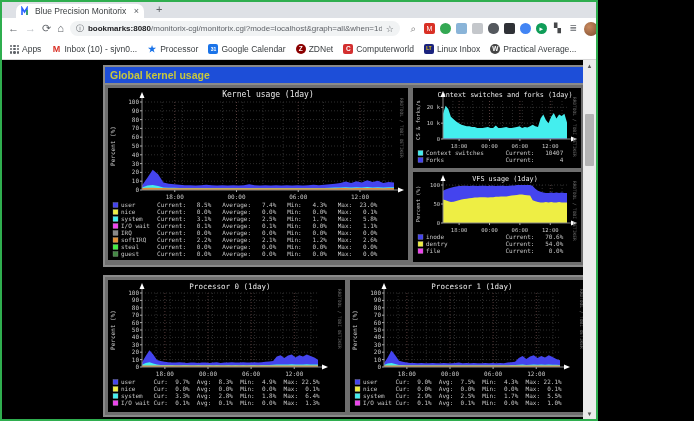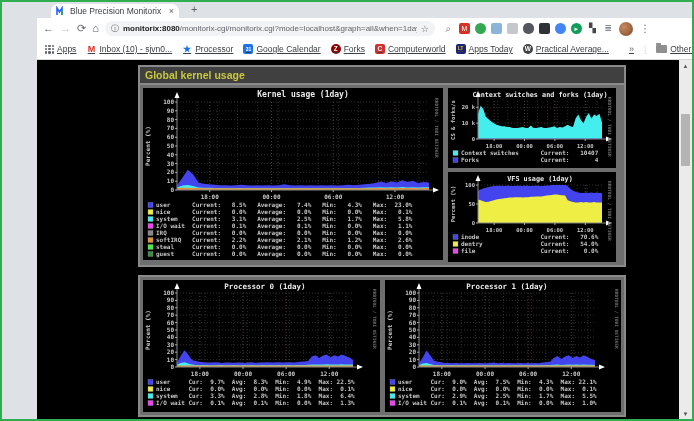--- a/index.html
+++ b/index.html
@@ -1,18 +1,18 @@
 <!DOCTYPE html>
 <html><head>
 <meta charset="utf-8">
 <style>
   * { margin:0; padding:0; box-sizing:border-box; }
   html,body { width:694px; height:421px; overflow:hidden; background:#000; }
   body { font-family:"Liberation Sans", sans-serif; }
-  .window { position:relative; width:694px; height:421px; border:2px solid #2fae4f; background:#dee1e6; overflow:hidden;padding-left:35px; }
+  .window { position:relative; width:598px; height:421px; border:2px solid #2fae4f; background:#dee1e6; overflow:hidden; }
 
   
   .tabbar { height:16px; background:#dee1e6; position:relative; }
   .tab { position:absolute; left:14px; top:2px; width:128px; height:14px; background:#fff; border-radius:7px 7px 0 0; display:flex; align-items:center; padding:0 5px; gap:4px; }
   .tab-title { font-size:8.5px; color:#3c4043; white-space:nowrap; overflow:hidden; flex:1; }
   .tab-close { font-size:9px; color:#5f6368; cursor:pointer; }
   .newtab { position:absolute; left:150px; top:1px; font-size:11px; color:#5f6368; padding:0 4px; }
 
   
   .toolbar { height:21px; background:#fff; display:flex; align-items:center; padding:0 6px; gap:6px; }
@@ -23,37 +23,37 @@
   .urltext { font-size:8px; white-space:nowrap; overflow:hidden; flex:1; }
   .urlhost { color:#202124; }
   .urlpath { color:#5f6368; }
   .omni-star { font-size:9px; color:#5f6368; }
   .extrow { display:flex; align-items:center; gap:5px; margin-left:2px; }
   .ext { width:11px; height:11px; border-radius:2px; display:flex; align-items:center; justify-content:center; font-size:7px; color:#fff; line-height:1; }
   .avatar { width:14px; height:14px; border-radius:50%; background:radial-gradient(circle at 35% 35%, #c98a5e, #7a4a2e); }
   .menu3 { font-size:10px; color:#5f6368; padding:0 2px; }
 
   
-  .bookbar { height:21px; background:#fff; border-bottom:1px solid #d7d7d7; display:flex; align-items:center; padding:0 8px; gap:10px; font-size:8.5px; color:#3c4043;text-decoration:underline; }
+  .bookbar { height:21px; background:#fff; border-bottom:1px solid #d7d7d7; display:flex; align-items:center; padding:0 8px; gap:10px; font-size:8.5px; color:#3c4043; }
   .bm { display:flex; align-items:center; gap:3px; white-space:nowrap; }
   .bmicon { width:10px; height:10px; border-radius:2px; display:flex; align-items:center; justify-content:center; font-size:6.5px; font-weight:bold; color:#fff; line-height:1; }
   .grid9 { width:9px; height:9px; display:grid; grid-template-columns:repeat(3,1fr); gap:1px; }
   .grid9 span { background:#5f6368; border-radius:50%; }
   .spacer { flex:1; }
   .chev { color:#5f6368; font-size:9px; }
   .vsep { color:#dadce0; }
   .folder { width:11px; height:8px; background:#8f8f8f; border-radius:1px; position:relative; }
   .folder:before { content:""; position:absolute; top:-2px; left:0; width:5px; height:2px; background:#8f8f8f; border-radius:1px 1px 0 0; }
 
   
   .content { position:relative; height:359px; background:#000; overflow:hidden; }
   .pagecol { position:absolute; left:101px; top:5px; width:488px; }
   .section { border:2px solid #8a8a8a; background:#6e6e6e; margin-bottom:8px; }
-  .sec-title { background:#404040; color:#c8c83c; font-weight:bold; font-size:10.5px; padding:2px 5px; border-bottom:2px solid #8a8a8a; }
-  .sec-body { padding:3px; display:flex; gap:5px; align-items:flex-start;font-weight:bold; }
+  .sec-title { background:#1d4ed8; color:#c8c83c; font-weight:bold; font-size:10.5px; padding:2px 5px; border-bottom:2px solid #8a8a8a; }
+  .sec-body { padding:3px; display:flex; gap:5px; align-items:flex-start; }
   .rightcol { display:flex; flex-direction:column; gap:4px; }
   svg.rrd { display:block; background:#000; cursor:pointer; }
   .gt { fill:#eaeaea; font-family:"DejaVu Sans Mono", monospace; }
   .ga { fill:#c8c8c8; font-family:"DejaVu Sans Mono", monospace; }
   .gl { fill:#c4c4c4; font-family:"DejaVu Sans Mono", monospace; white-space:pre; }
   .gw { fill:#6a6a6a; font-family:"DejaVu Sans Mono", monospace; }
 
   
   .vscroll { position:absolute; right:0; top:0; width:13px; height:100%; background:#ebebeb; }
   .varrow { width:13px; height:11px; display:flex; align-items:center; justify-content:center; font-size:6px; color:#555; }
@@ -77,21 +77,21 @@
     <div class="newtab">+</div>
   </div>
 
   <div class="toolbar">
     <span class="navbtn">←</span>
     <span class="navbtn disabled">→</span>
     <span class="navbtn">⟳</span>
     <span class="navbtn">⌂</span>
     <div class="omnibox">
       <span class="omni-info">ⓘ</span>
-      <span class="urltext"><b class="urlhost">monitorix:8080</b><span class="urlpath">/monitorix-cgi/monitorix.cgi?mode=localhost&amp;graph=all&amp;when=1day&amp;color...</span></span>
+      <span class="urltext"><b class="urlhost">bookmarks:8080</b><span class="urlpath">/monitorix-cgi/monitorix.cgi?mode=localhost&amp;graph=all&amp;when=1day&amp;color...</span></span>
       <span class="omni-star">☆</span>
     </div>
     <div class="extrow">
       <span class="ext" style="color:#757575;background:none;font-size:10px">⌕</span>
       <span class="ext" style="background:#d93025">M</span>
       <span class="ext" style="background:#34a853;border-radius:50%"></span>
       <span class="ext" style="background:#8ab4d8"></span>
       <span class="ext" style="background:#c4c7cb"></span>
       <span class="ext" style="background:#54585e;border-radius:5px"></span>
       <span class="ext" style="background:#2f3136"></span>
@@ -126,29 +126,29 @@
     <span class="bm">
       <span class="bmicon" style="background:none;color:#1a73e8;font-size:9px">★</span>
       <span>Processor</span>
     </span>
     <span class="bm">
       <span class="bmicon" style="background:#1a73e8;font-size:5px">31</span>
       <span>Google Calendar</span>
     </span>
     <span class="bm">
       <span class="bmicon" style="background:#8b0000;border-radius:50%">Z</span>
-      <span>Forks</span>
+      <span>ZDNet</span>
     </span>
     <span class="bm">
       <span class="bmicon" style="background:#d32f2f">C</span>
       <span>Computerworld</span>
     </span>
     <span class="bm">
       <span class="bmicon" style="background:#1a237e;color:#ffd600;font-size:4.5px">LT</span>
-      <span>Apps Today</span>
+      <span>Linux Inbox</span>
     </span>
     <span class="bm">
       <span class="bmicon" style="background:#464646;border-radius:50%">W</span>
       <span>Practical Average...</span>
     </span>
     <span class="spacer"></span>
     <span class="chev">»</span>
     <span class="vsep">|</span>
     <span class="bm">
       <span class="folder"></span>

